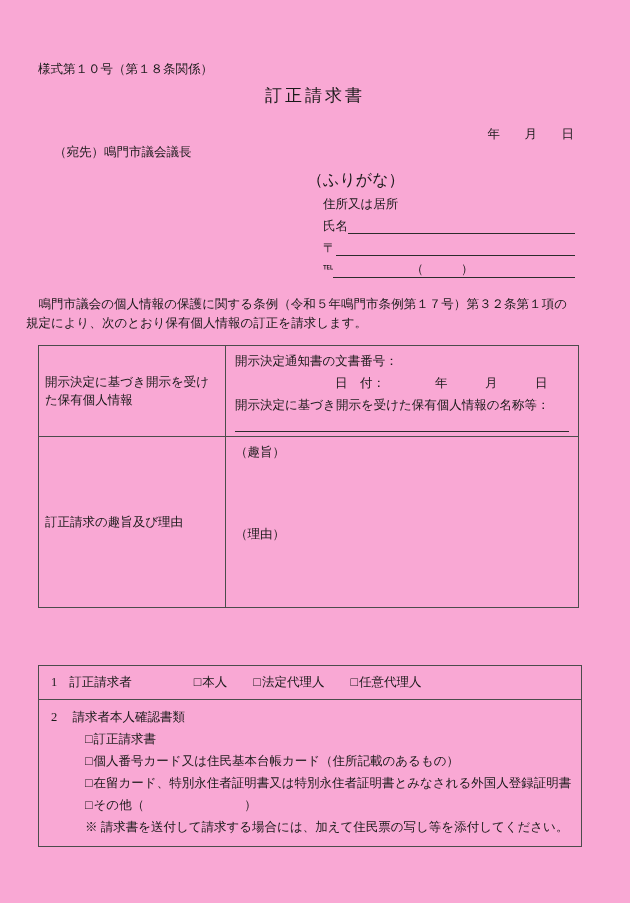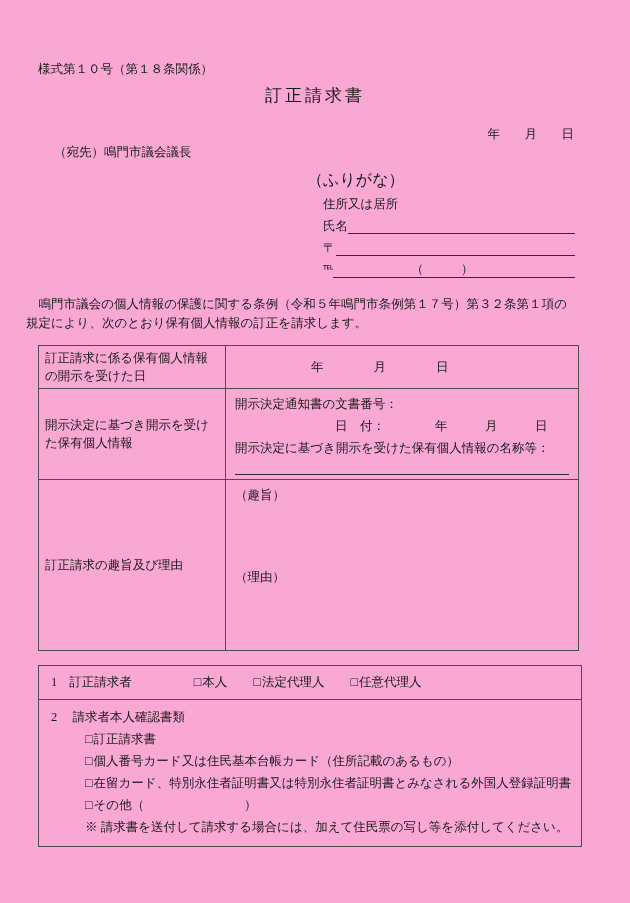--- a/index.html
+++ b/index.html
@@ -85,26 +85,20 @@
   </div>
 
   <div class="body-par">　鳴門市議会の個人情報の保護に関する条例（令和５年鳴門市条例第１７号）第３２条第１項の規定により、次のとおり保有個人情報の訂正を請求します。</div>
 
   <table class="t1">
     <colgroup>
         <col style="width:174px">
         <col>
       </colgroup>
     <tbody>
-        <tr>
-      <td class="hd" style="height:34px">訂正請求に係る保有個人情報の開示を受けた日</td>
-      <td class="vc">
-        <div class="date-val">年　　　　月　　　　日</div>
-      </td>
-    </tr>
     <tr>
       <td class="hd" style="height:84px">開示決定に基づき開示を受けた保有個人情報</td>
       <td class="vc vc-top">
         <div class="ln">開示決定通知書の文書番号：</div>
         <div class="ln ln-indent">日　付：　　　　年　　　月　　　日</div>
         <div class="ln">開示決定に基づき開示を受けた保有個人情報の名称等：</div>
         <div class="uline"></div>
       </td>
     </tr>
     <tr>

